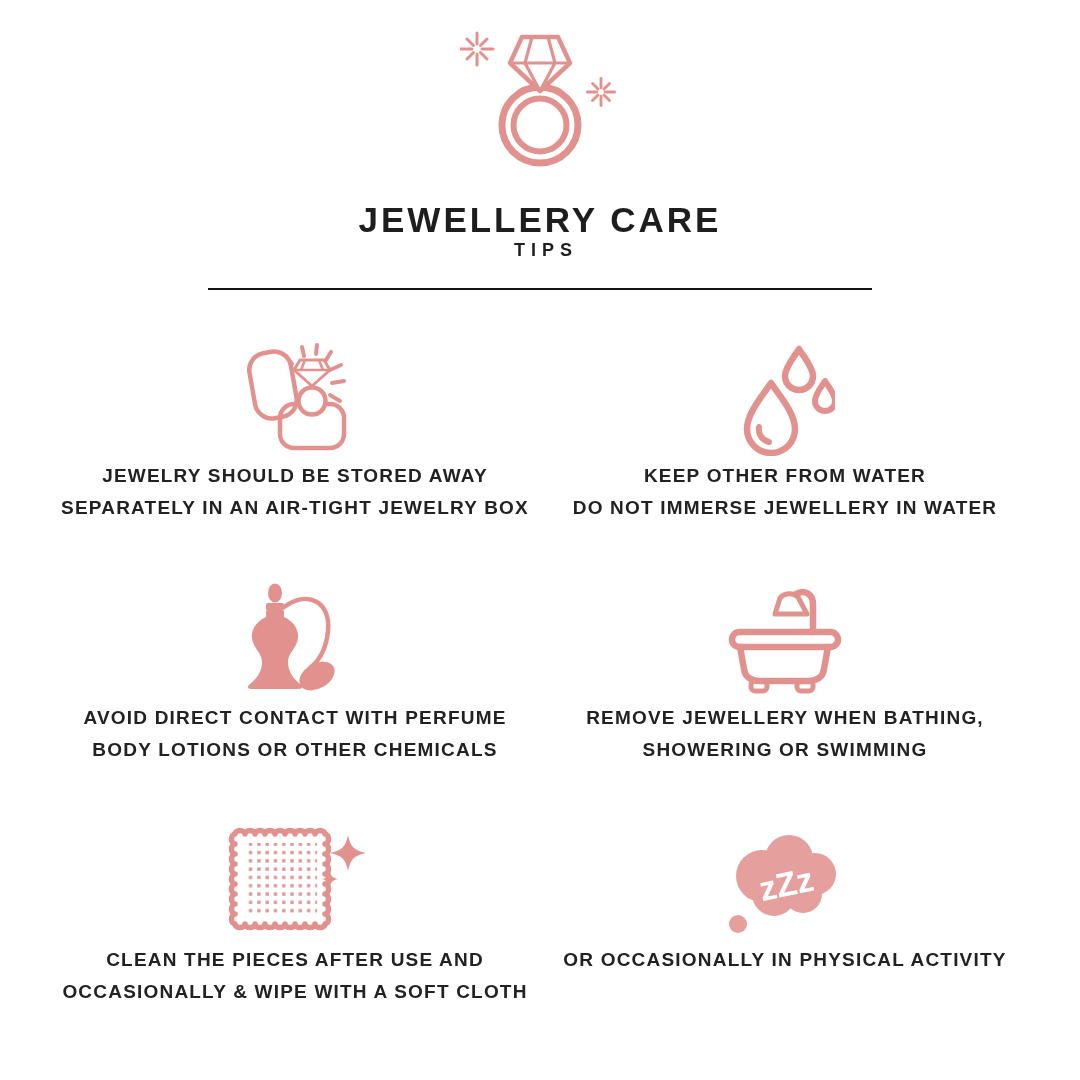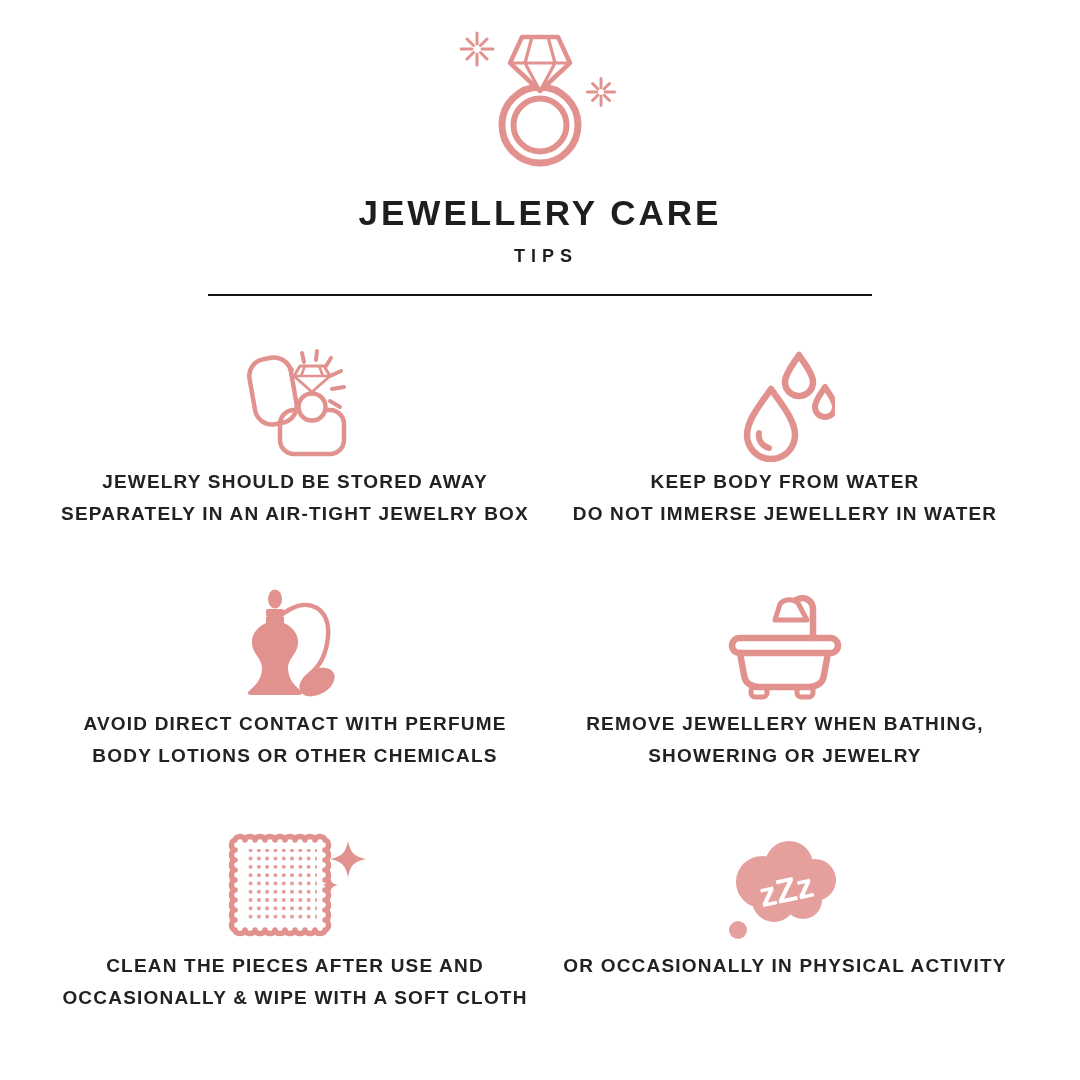--- a/index.html
+++ b/index.html
@@ -12,25 +12,25 @@
   *{margin:0;padding:0;box-sizing:border-box;}
   html,body{background:#fff;}
   body{font-family:"Liberation Sans",sans-serif;}
   .canvas{
     position:relative;width:1080px;height:1080px;margin:0 auto;
     background:var(--bg);overflow:hidden;
   }
   .header{text-align:center;padding-top:26px;}
   .header-icon{display:inline-block;height:148px;}
   .page-title{
-    margin-top:15px;font-size:35px;font-weight:700;color:var(--ink);
+    margin-top:22px;font-size:35px;font-weight:700;color:var(--ink);
     letter-spacing:3px;
   }
   .page-subtitle{
-    margin-top:13px;font-size:18px;font-weight:700;color:var(--ink);
+    font-size:18px;font-weight:700;color:var(--ink);
     letter-spacing:6px;
     padding-left:12px;
   }
   .divider{width:664px;height:2px;background:var(--divider);margin:27px auto 0;}
   .tips-grid{
     display:grid;grid-template-columns:490px 490px;justify-content:center;
     margin-top:32px;
   }
   .tip-cell{
     height:242px;display:flex;flex-direction:column;align-items:center;
@@ -101,21 +101,21 @@
     <div class="tip-cell">
       <div class="tip-icon-box">
         <svg viewBox="0 0 100 115" width="100" height="115">
           <path d="M36,42 C28,54 12,72 12,88 a24,24 0 0 0 48,0 C60,72 44,54 36,42 Z" class="sstroke" stroke-width="6.5" stroke-linejoin="round"></path>
           <path d="M24,86 a13,13 0 0 0 10,15" class="sstroke" stroke-width="6" stroke-linecap="round"></path>
           <path d="M64,8 C60,15 50,26 50,35 a14,14 0 0 0 28,0 C78,26 68,15 64,8 Z" class="sstroke" stroke-width="6.5" stroke-linejoin="round"></path>
           <path d="M90,40 C87,45 80,53 80,60 a10,10 0 0 0 20,0 C100,53 93,45 90,40 Z" class="sstroke" stroke-width="6" stroke-linejoin="round"></path>
         </svg>
       </div>
       <div class="tip-caption">
-        <div>KEEP BODY FROM WATER</div>
+        <div>KEEP OTHER FROM WATER</div>
         <div>DO NOT IMMERSE JEWELLERY IN WATER</div>
       </div>
     </div>
 
     <div class="tip-cell">
       <div class="tip-icon-box">
         <svg viewBox="0 0 125 118" width="125" height="118">
           <path d="M51,26 C76,8 98,22 95,50 C93,70 86,80 77,87" class="sstroke" stroke-width="4.5" stroke-linecap="round"></path>
           <ellipse cx="84" cy="95" rx="19" ry="12.5" transform="rotate(-30 84 95)" class="sfill"></ellipse>
           <ellipse cx="42" cy="12" rx="7" ry="9.5" class="sfill"></ellipse>
@@ -135,21 +135,21 @@
           <path d="M90,52 V24 C90,14 81,9 73,14" class="sstroke" stroke-width="6.5" stroke-linecap="round"></path>
           <path d="M52,34 H84 L75,17 C70,12 61,13 57,18 Z" class="sstroke" stroke-width="5" stroke-linejoin="round"></path>
           <rect x="9" y="52" width="106" height="15" rx="7.5" class="sstroke" stroke-width="6.5"></rect>
           <path d="M17,67 L21,89 C22,97 28,101 36,101 H86 C94,101 100,97 101,89 L105,67" class="sstroke" stroke-width="6.5" stroke-linecap="round"></path>
           <rect x="28" y="101" width="16" height="10" rx="4" class="sstroke" stroke-width="5"></rect>
           <rect x="74" y="101" width="16" height="10" rx="4" class="sstroke" stroke-width="5"></rect>
         </svg>
       </div>
       <div class="tip-caption">
         <div>REMOVE JEWELLERY WHEN BATHING,</div>
-        <div>SHOWERING OR JEWELRY</div>
+        <div>SHOWERING OR SWIMMING</div>
       </div>
     </div>
 
     <div class="tip-cell">
       <div class="tip-icon-box">
         <svg viewBox="0 0 148 118" width="148" height="118">
           <defs>
             <pattern id="dotp" width="8.3" height="8.3" patternUnits="userSpaceOnUse">
               <rect x="3" y="3" width="3.3" height="3.3" class="sfill"></rect>
             </pattern>

